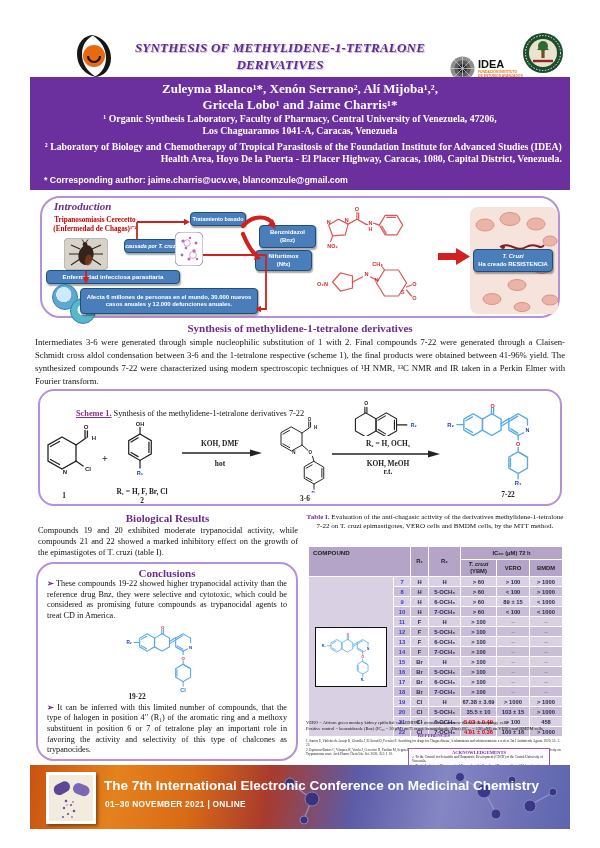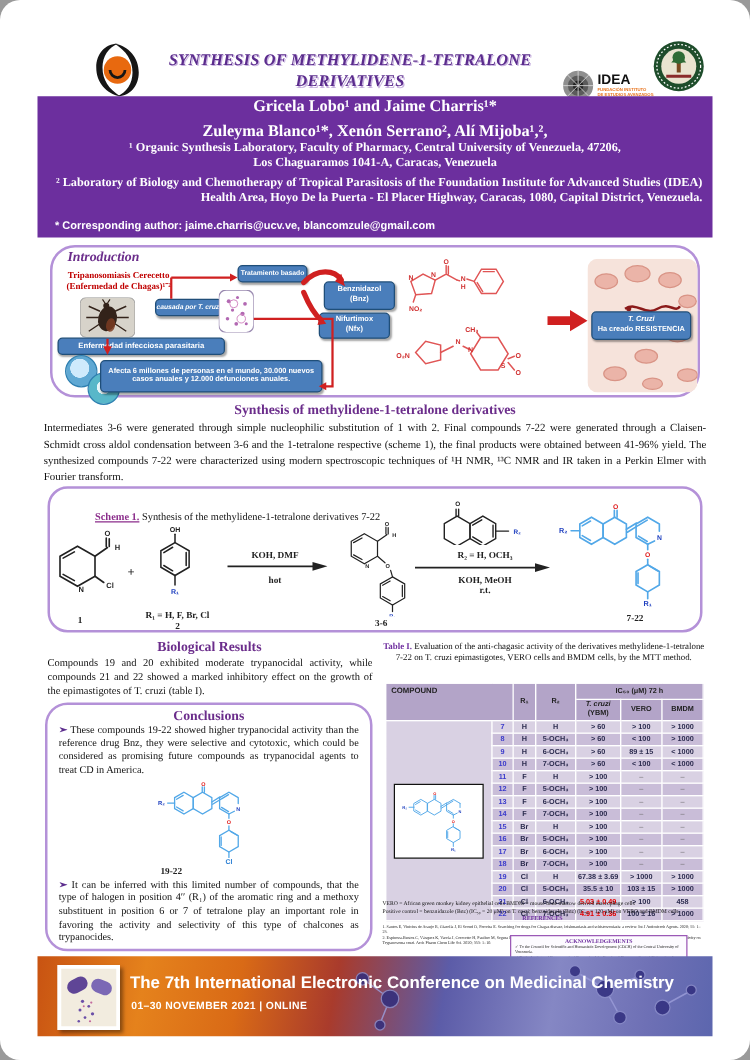--- a/index.html
+++ b/index.html
@@ -1,17 +1,17 @@
 <!DOCTYPE html>
 <html><head>
 <meta charset="utf-8">
 <style>
   html,body{margin:0;padding:0;background:#9a9a9a;}
   .poster{position:relative;width:600px;height:848px;background:#ffffff;overflow:hidden;
-          font-family:"Liberation Serif",serif;color:#111;border-radius:16px;}
+          font-family:"Liberation Serif",serif;color:#111;}
   .abs{position:absolute;}
   .ctr{text-align:center;}
   .jst{text-align:justify;}
   .bold{font-weight:bold;}
   .it{font-style:italic;}
 
   
   .main-title{color:#5b2c8d;font-weight:bold;font-style:italic;font-size:13px;line-height:1.3;
               text-shadow:1px 1px 0 #c9b3e0;letter-spacing:.2px;}
   .idea-sub{color:#e8741e;font-size:3.4px;font-family:"Liberation Sans",sans-serif;font-weight:bold;line-height:1.2;}
@@ -142,22 +142,22 @@
     <circle cx="21" cy="21" r="20" fill="#1e4d2b"></circle>
     <circle cx="21" cy="21" r="17.5" fill="none" stroke="#fff" stroke-width="1" stroke-dasharray="1.4 1.6"></circle>
     <circle cx="21" cy="21" r="14" fill="#e9e4d0"></circle>
     <path d="M21 11 l6 7 h-12 z" fill="#2e6b35"></path>
     <rect x="19.4" y="17" width="3.2" height="9" fill="#7a4a21"></rect>
     <circle cx="21" cy="14" r="5" fill="#2e6b35"></circle>
     <path d="M11 29 h20" stroke="#8a2b2b" stroke-width="2.4"></path>
   </svg>
 
   <div class="abs banner ctr" style="left:30px;top:77px;width:540px;height:113px">
+    <div class="auth1">Zuleyma Blanco¹*, Xenón Serrano², Alí Mijoba¹,²,</div>
     <div class="auth1" style="padding-top:0">Gricela Lobo¹ and Jaime Charris¹*</div>
-    <div class="auth1">Zuleyma Blanco¹*, Xenón Serrano², Alí Mijoba¹,²,</div>
     <div class="affil">¹ Organic Synthesis Laboratory, Faculty of Pharmacy, Central University of Venezuela, 47206,</div>
     <div class="affil">Los Chaguaramos 1041-A, Caracas, Venezuela</div>
     <div class="affil affil2">² Laboratory of Biology and Chemotherapy of Tropical Parasitosis of the Foundation Institute for Advanced Studies (IDEA) Health Area, Hoyo De la Puerta - El Placer Highway, Caracas, 1080, Capital District, Venezuela.</div>
     <div class="corr">* Corresponding author: jaime.charris@ucv.ve, blancomzule@gmail.com</div>
   </div>
 
   <div class="abs secbox" style="left:40px;top:196px;width:520px;height:122px;border-radius:20px">
     <div class="abs sechead it" style="left:12px;top:2px">Introduction</div>
 
     <div class="abs topic" style="left:0px;top:18px;width:106px">Tripanosomiasis Cerecetto (Enfermedad de Chagas)¹⁻²</div>

